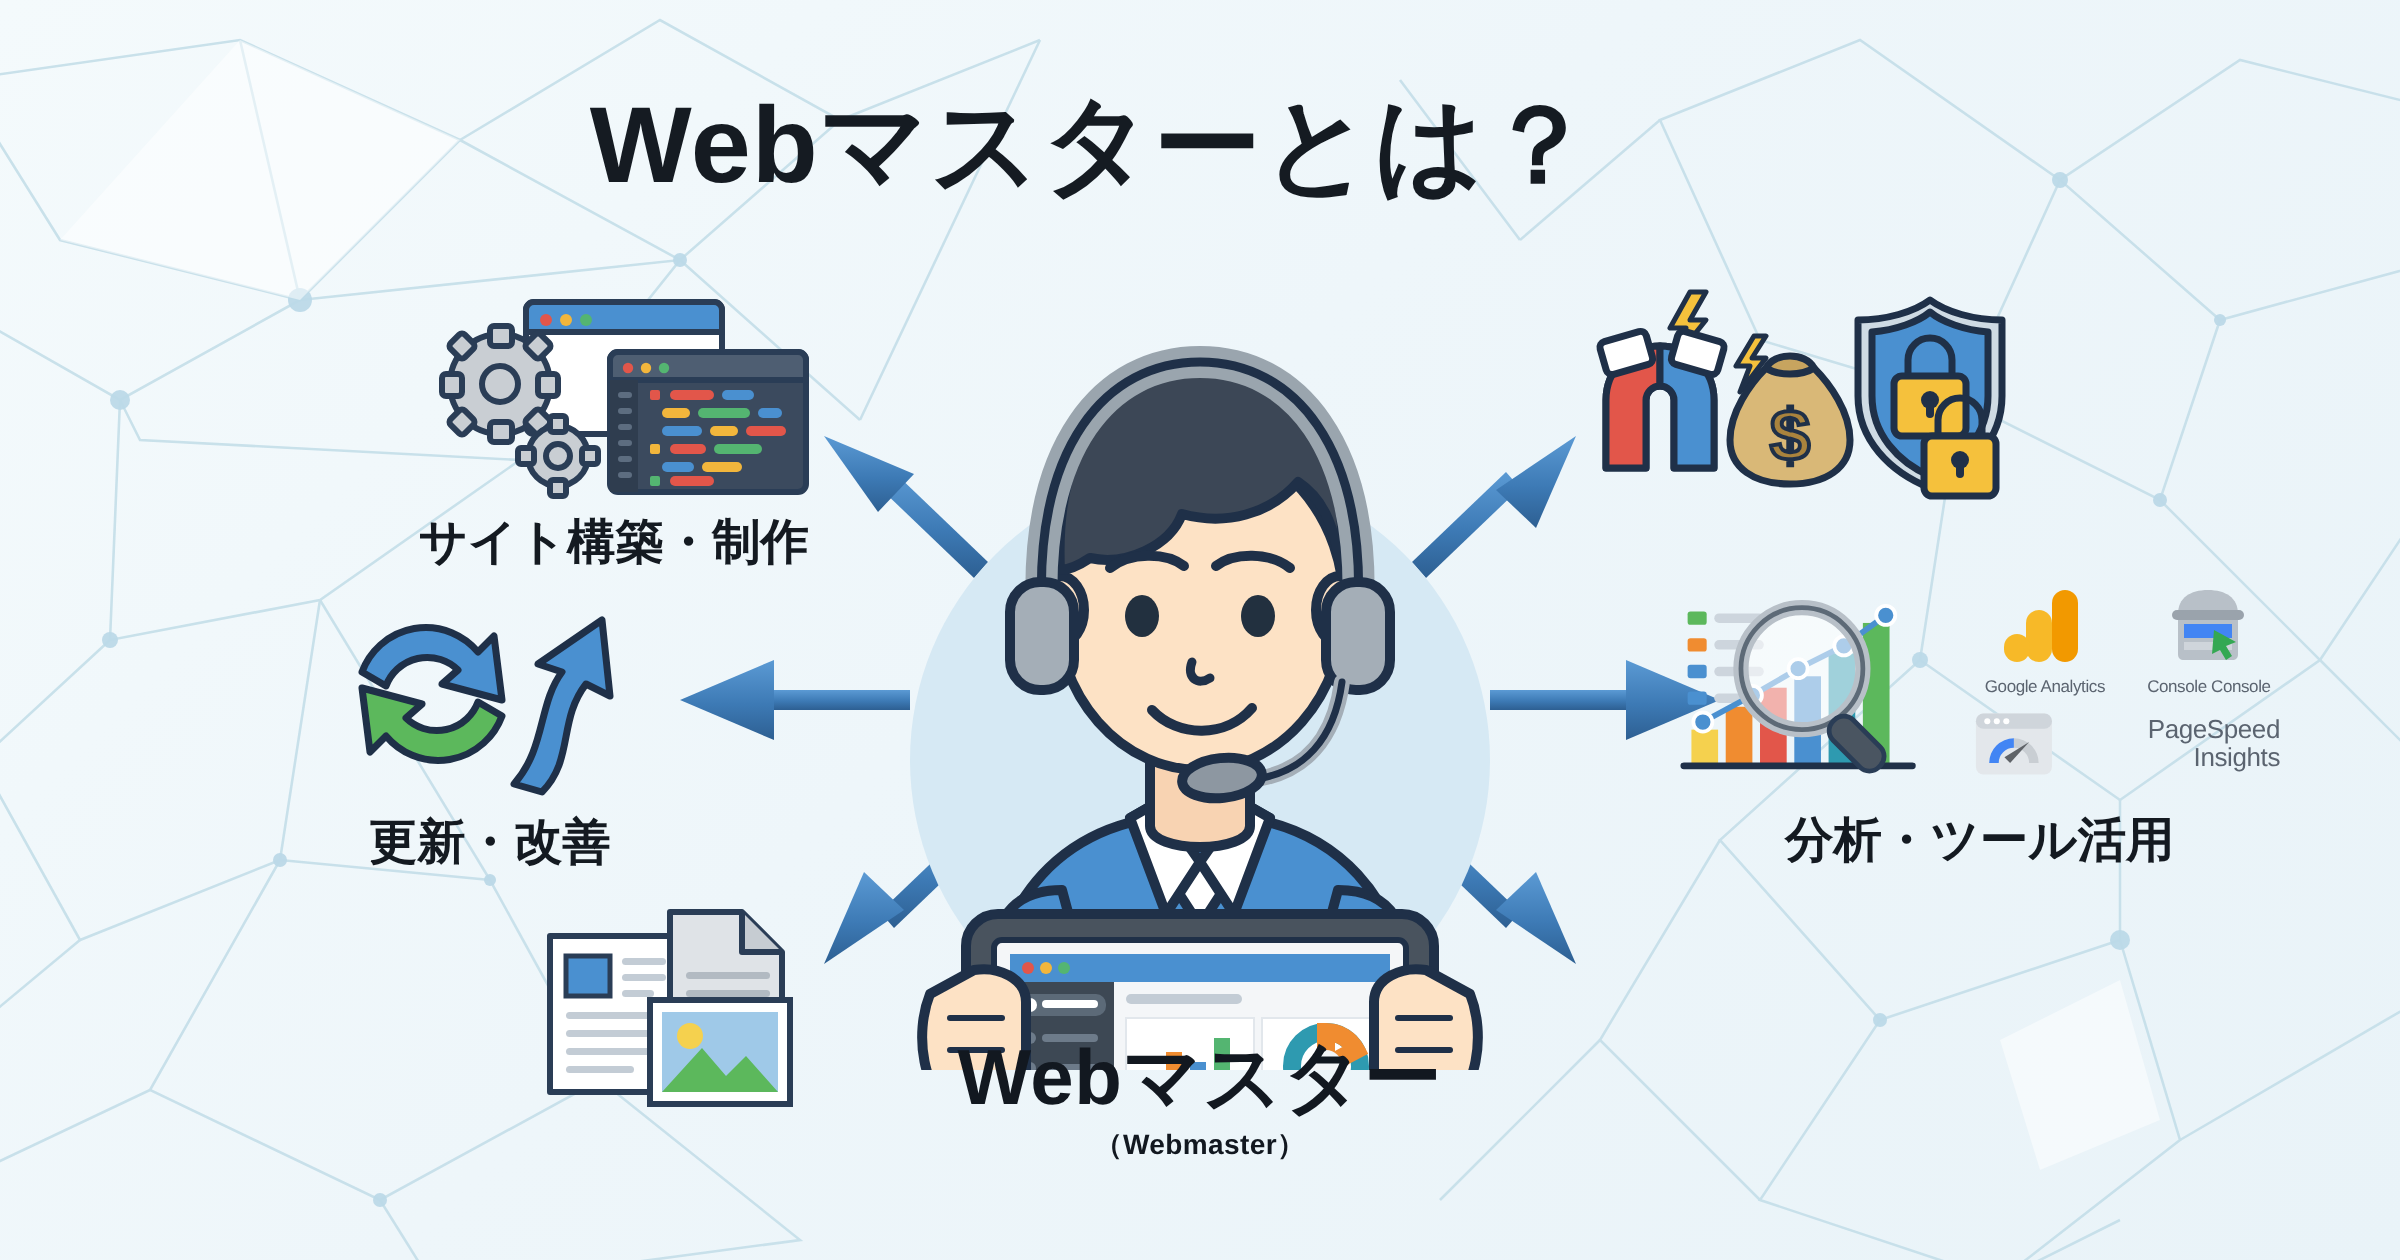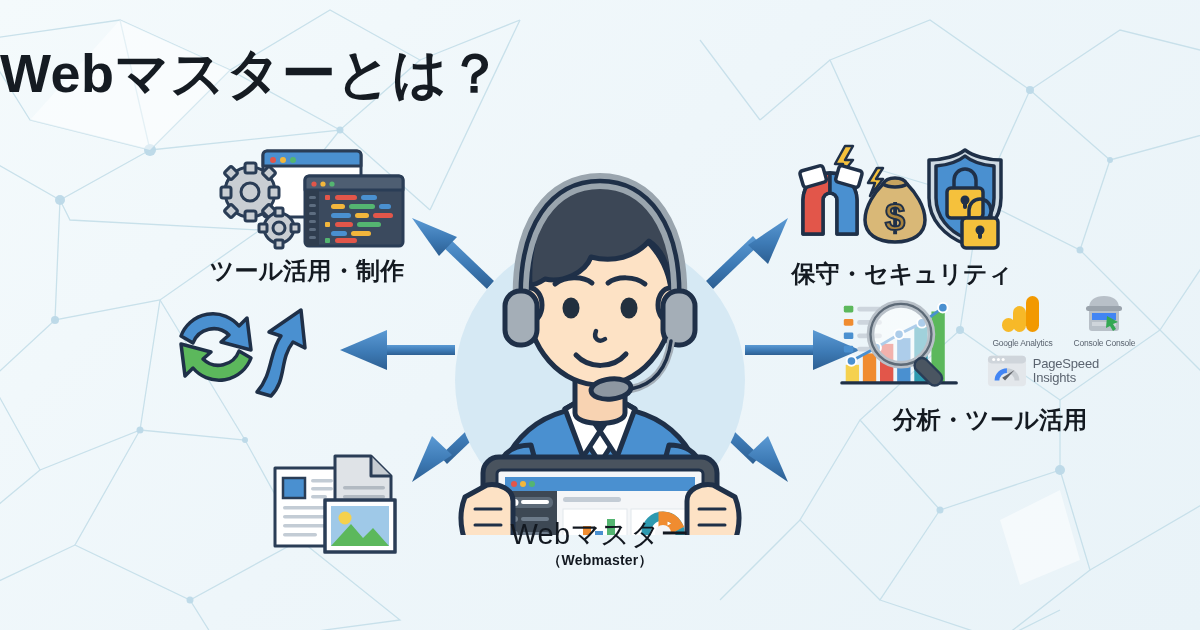--- a/index.html
+++ b/index.html
@@ -26,20 +26,21 @@
     height: 630px;
     pointer-events: none;
   }
 
   
   .title {
     position: absolute;
     top: 44px;
     left: 0;
     width: 1092px;
+    text-align: center;
     font-size: 54px;
     font-weight: 700;
     letter-spacing: 0.5px;
     color: #151b22;
     line-height: 1.1;
   }
 
   
   #hub {
     position: absolute;
@@ -65,22 +66,22 @@
   }
   .hub-label {
     position: absolute;
     left: 400px;
     top: 518px;
     width: 400px;
     text-align: center;
     color: #121820;
   }
   .hub-label .l1 {
-    font-size: 29px;
-    font-weight: 400;
+    font-size: 39px;
+    font-weight: 700;
     line-height: 1.15;
     letter-spacing: 0.3px;
   }
   .hub-label .l2 {
     font-size: 14px;
     font-weight: 700;
     line-height: 1.3;
     letter-spacing: 0.2px;
   }
 
@@ -142,21 +143,21 @@
   .tool-wide {
     display: flex;
     align-items: center;
     gap: 6px;
     margin-top: 6px;
     justify-content: center;
   }
   .tool-wide .tool-name {
     margin-top: 0;
     font-size: 13px;
-    text-align: left;
+    text-align: right;
     color: #5b6470;
     line-height: 1.1;
   }
   .analytics-split {
     display: flex;
     align-items: center;
     gap: 4px;
   }
 </style>
 </head>
@@ -453,37 +454,38 @@
         <rect x="166" y="67" width="20" height="5" rx="2.5" fill="#e2564a"></rect>
         <rect x="118" y="76" width="5" height="5" rx="1" fill="#f2b63c"></rect>
         <rect x="128" y="76" width="18" height="5" rx="2.5" fill="#e2564a"></rect>
         <rect x="150" y="76" width="24" height="5" rx="2.5" fill="#54b571"></rect>
         <rect x="124" y="85" width="16" height="5" rx="2.5" fill="#4a90d0"></rect>
         <rect x="144" y="85" width="20" height="5" rx="2.5" fill="#f2b63c"></rect>
         <rect x="118" y="92" width="5" height="5" rx="1" fill="#54b571"></rect>
         <rect x="128" y="92" width="22" height="5" rx="2.5" fill="#e2564a"></rect>
       </g>
     </svg>
-    <span class="node-label">ツール活用・制作</span>
+    <span class="node-label">サイト構築・制作</span>
   </div>
 
   <div class="node" id="node-update">
     <svg class="node-icon" width="160" height="105" viewBox="0 0 160 105" xmlns="http://www.w3.org/2000/svg">
       <g stroke="#1f3048" stroke-width="3.5" stroke-linejoin="round">
 
         <path d="M16 40 A34 34 0 0 1 74 30 L82 22 L86 54 L56 46 L64 39
                  A22 22 0 0 0 28 47 Z" fill="#4a90d0"></path>
 
         <path d="M86 62 A34 34 0 0 1 28 72 L20 80 L16 48 L46 56 L38 63
                  A22 22 0 0 0 74 55 Z" fill="#5cb85c"></path>
 
         <path d="M92 96 C108 78 104 56 116 40 L104 36 L136 14 L140 52 L128 46
                  C114 64 122 84 106 100 Z" fill="#4a90d0"></path>
       </g>
     </svg>
+    <span class="node-label">更新・改善</span>
   </div>
 
   <div class="node" id="node-content">
     <svg class="node-icon" width="160" height="108" viewBox="0 0 160 108" xmlns="http://www.w3.org/2000/svg">
       <g stroke="#2a3d56" stroke-width="3" stroke-linejoin="round">
 
         <rect x="12" y="20" width="66" height="78" fill="#ffffff"></rect>
 
         <path d="M72 8 h36 l20 20 v62 h-56 Z" fill="#dfe3e7"></path>
         <path d="M108 8 v20 h20" fill="#c6ccd2"></path>
@@ -636,16 +638,15 @@
       <circle cx="168" cy="58" r="4.5" fill="#1f3048"></circle>
       <rect x="166" y="58" width="4" height="9" rx="2" fill="#1f3048"></rect>
 
       <g stroke="#1f3048" stroke-width="3.5" stroke-linejoin="round">
         <path d="M172 76 L172 68 A11 11 0 0 1 194 68 L194 76" fill="none"></path>
         <rect x="165" y="76" width="36" height="30" rx="4" fill="#f5c13c"></rect>
       </g>
       <circle cx="183" cy="88" r="4.5" fill="#1f3048"></circle>
       <rect x="181" y="88" width="4" height="9" rx="2" fill="#1f3048"></rect>
     </svg>
-    <span class="node-label">保守・セキュリティ</span>
   </div>
 
 </div>
 
 </body></html>

